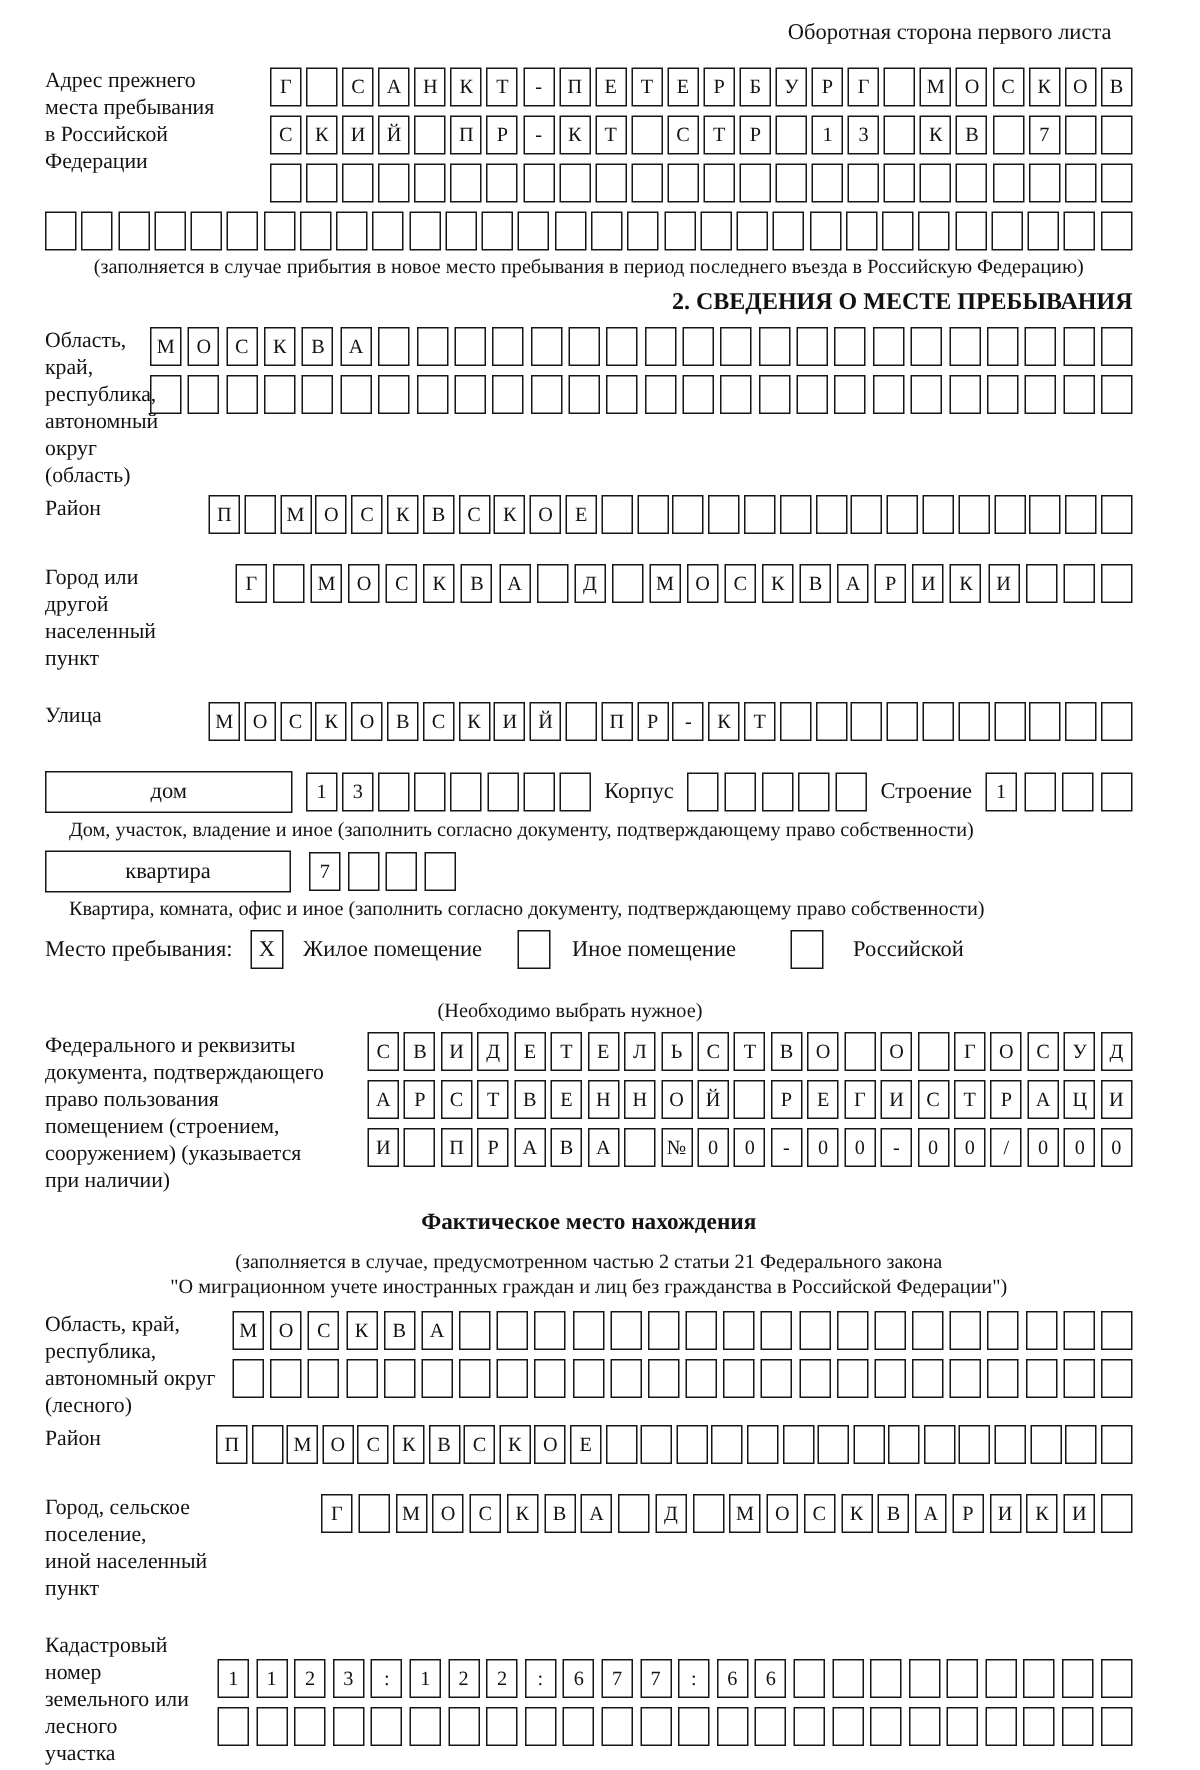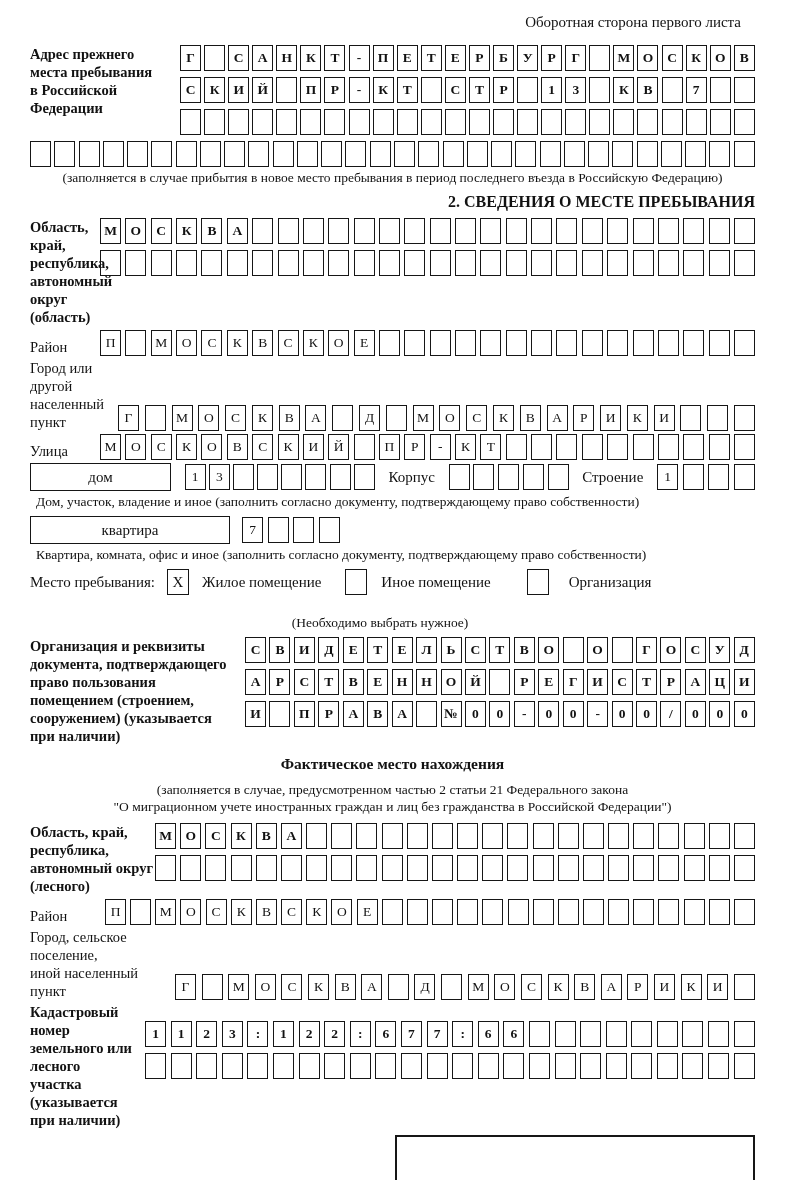--- a/index.html
+++ b/index.html
@@ -1,30 +1,30 @@
 <!DOCTYPE html>
 <html lang="ru"><head>
 <meta charset="utf-8">
 <style>
   html,body{margin:0;padding:0;background:#fff;}
   body{width:800px;height:1180px;overflow:hidden;color:#121212;
        font-family:"Liberation Serif","DejaVu Serif",serif;}
   .page{padding:14px 45px 0 30px;box-sizing:border-box;width:800px;}
   .hdr-note{text-align:right;font-size:15px;padding-right:14px;margin-bottom:14px;}
-  .grp{display:flex;align-items:flex-start;margin-bottom:4px;font-weight:bold;}
+  .grp{display:flex;align-items:flex-start;margin-bottom:4px;}
   .flabel{font-size:14.5px;line-height:18px;flex:0 0 auto;}
   .rows{flex:1;display:flex;flex-direction:column;gap:6px;}
   .cells{flex:1;display:flex;justify-content:space-between;}
   .cells-fixed{display:flex;justify-content:space-between;}
   .cell{flex:0 0 21px;width:21px;height:26px;border:1.5px solid #161616;box-sizing:border-box;
         display:flex;align-items:center;justify-content:center;font-size:13.5px;}
-  .frow{display:flex;align-items:flex-end;margin-bottom:3px;}
+  .frow{display:flex;align-items:flex-start;margin-bottom:20px;gap:39px;}
   .row-full{margin:6px 0 3px 0;display:flex;justify-content:space-between;}
   .caption{font-size:13.5px;text-align:center;margin-bottom:5px;}
-  .caption-left{font-size:13.5px;text-align:left;margin:2px 0 6px 6px;}
+  .caption-left{font-size:13.5px;text-align:left;margin:2px 0 6px 16px;}
   .sec-title{font-size:16px;font-weight:bold;text-align:right;margin:7px 0 7px 0;}
   .widebox{border:1.5px solid #161616;height:28px;box-sizing:border-box;display:flex;
            align-items:center;justify-content:center;font-size:15px;}
   .dom-row{display:flex;align-items:center;justify-content:space-between;margin-bottom:3px;}
   .inline-lbl{font-size:15px;}
   .kv-row{display:flex;align-items:center;margin-bottom:3px;}
   .mesto-row{display:flex;align-items:center;margin:4px 0 20px 0;font-size:15px;}
   .cbx{width:22px;height:26px;border:1.5px solid #161616;box-sizing:border-box;display:flex;
        align-items:center;justify-content:center;font-size:15px;flex:0 0 22px;}
   .mesto-note{font-size:13.5px;text-align:center;width:330px;margin:0 0 6px 185px;}
@@ -321,21 +321,21 @@
         <span class="cell"></span>
         <span class="cell"></span>
         <span class="cell"></span>
         <span class="cell"></span>
         <span class="cell"></span>
         <span class="cell"></span>
       </div>
   </div>
 
   <div class="dom-row">
-    <div class="widebox" style="width:141px">дом</div>
+    <div class="widebox" style="width:165px">дом</div>
     <div class="cells-fixed" style="width:190px">
         <span class="cell">1</span>
         <span class="cell">3</span>
         <span class="cell"></span>
         <span class="cell"></span>
         <span class="cell"></span>
         <span class="cell"></span>
         <span class="cell"></span>
         <span class="cell"></span>
       </div>
@@ -351,44 +351,44 @@
     <div class="cells-fixed" style="width:98px">
         <span class="cell">1</span>
         <span class="cell"></span>
         <span class="cell"></span>
         <span class="cell"></span>
       </div>
   </div>
   <div class="caption-left">Дом, участок, владение и иное (заполнить согласно документу, подтверждающему право собственности)</div>
 
   <div class="kv-row">
-    <div class="widebox" style="width:200px;margin-right:12px">квартира</div>
+    <div class="widebox" style="width:164px;margin-right:12px">квартира</div>
     <div class="cells-fixed" style="width:98px">
         <span class="cell">7</span>
         <span class="cell"></span>
         <span class="cell"></span>
         <span class="cell"></span>
       </div>
   </div>
   <div class="caption-left">Квартира, комната, офис и иное (заполнить согласно документу, подтверждающему право собственности)</div>
 
   <div class="mesto-row">
     <span>Место пребывания:</span>
     <span class="cbx" style="margin-left:12px">X</span>
     <span style="margin-left:13px">Жилое помещение</span>
     <span class="cbx" style="margin-left:24px"></span>
     <span style="margin-left:14px">Иное помещение</span>
     <span class="cbx" style="margin-left:36px"></span>
-    <span style="margin-left:20px">Организация</span>
+    <span style="margin-left:20px">Российской</span>
   </div>
   <div class="mesto-note">(Необходимо выбрать нужное)</div>
 
   <div class="grp">
     <div class="flabel" style="width:215px">
-        <div>Организация и реквизиты</div>
+        <div>Федерального и реквизиты</div>
         <div>документа, подтверждающего</div>
         <div>право пользования</div>
         <div>помещением (строением,</div>
         <div>сооружением) (указывается</div>
         <div>при наличии)</div>
       </div>
     <div class="rows">
       <div class="cells">
           <span class="cell">С</span>
           <span class="cell">В</span>

